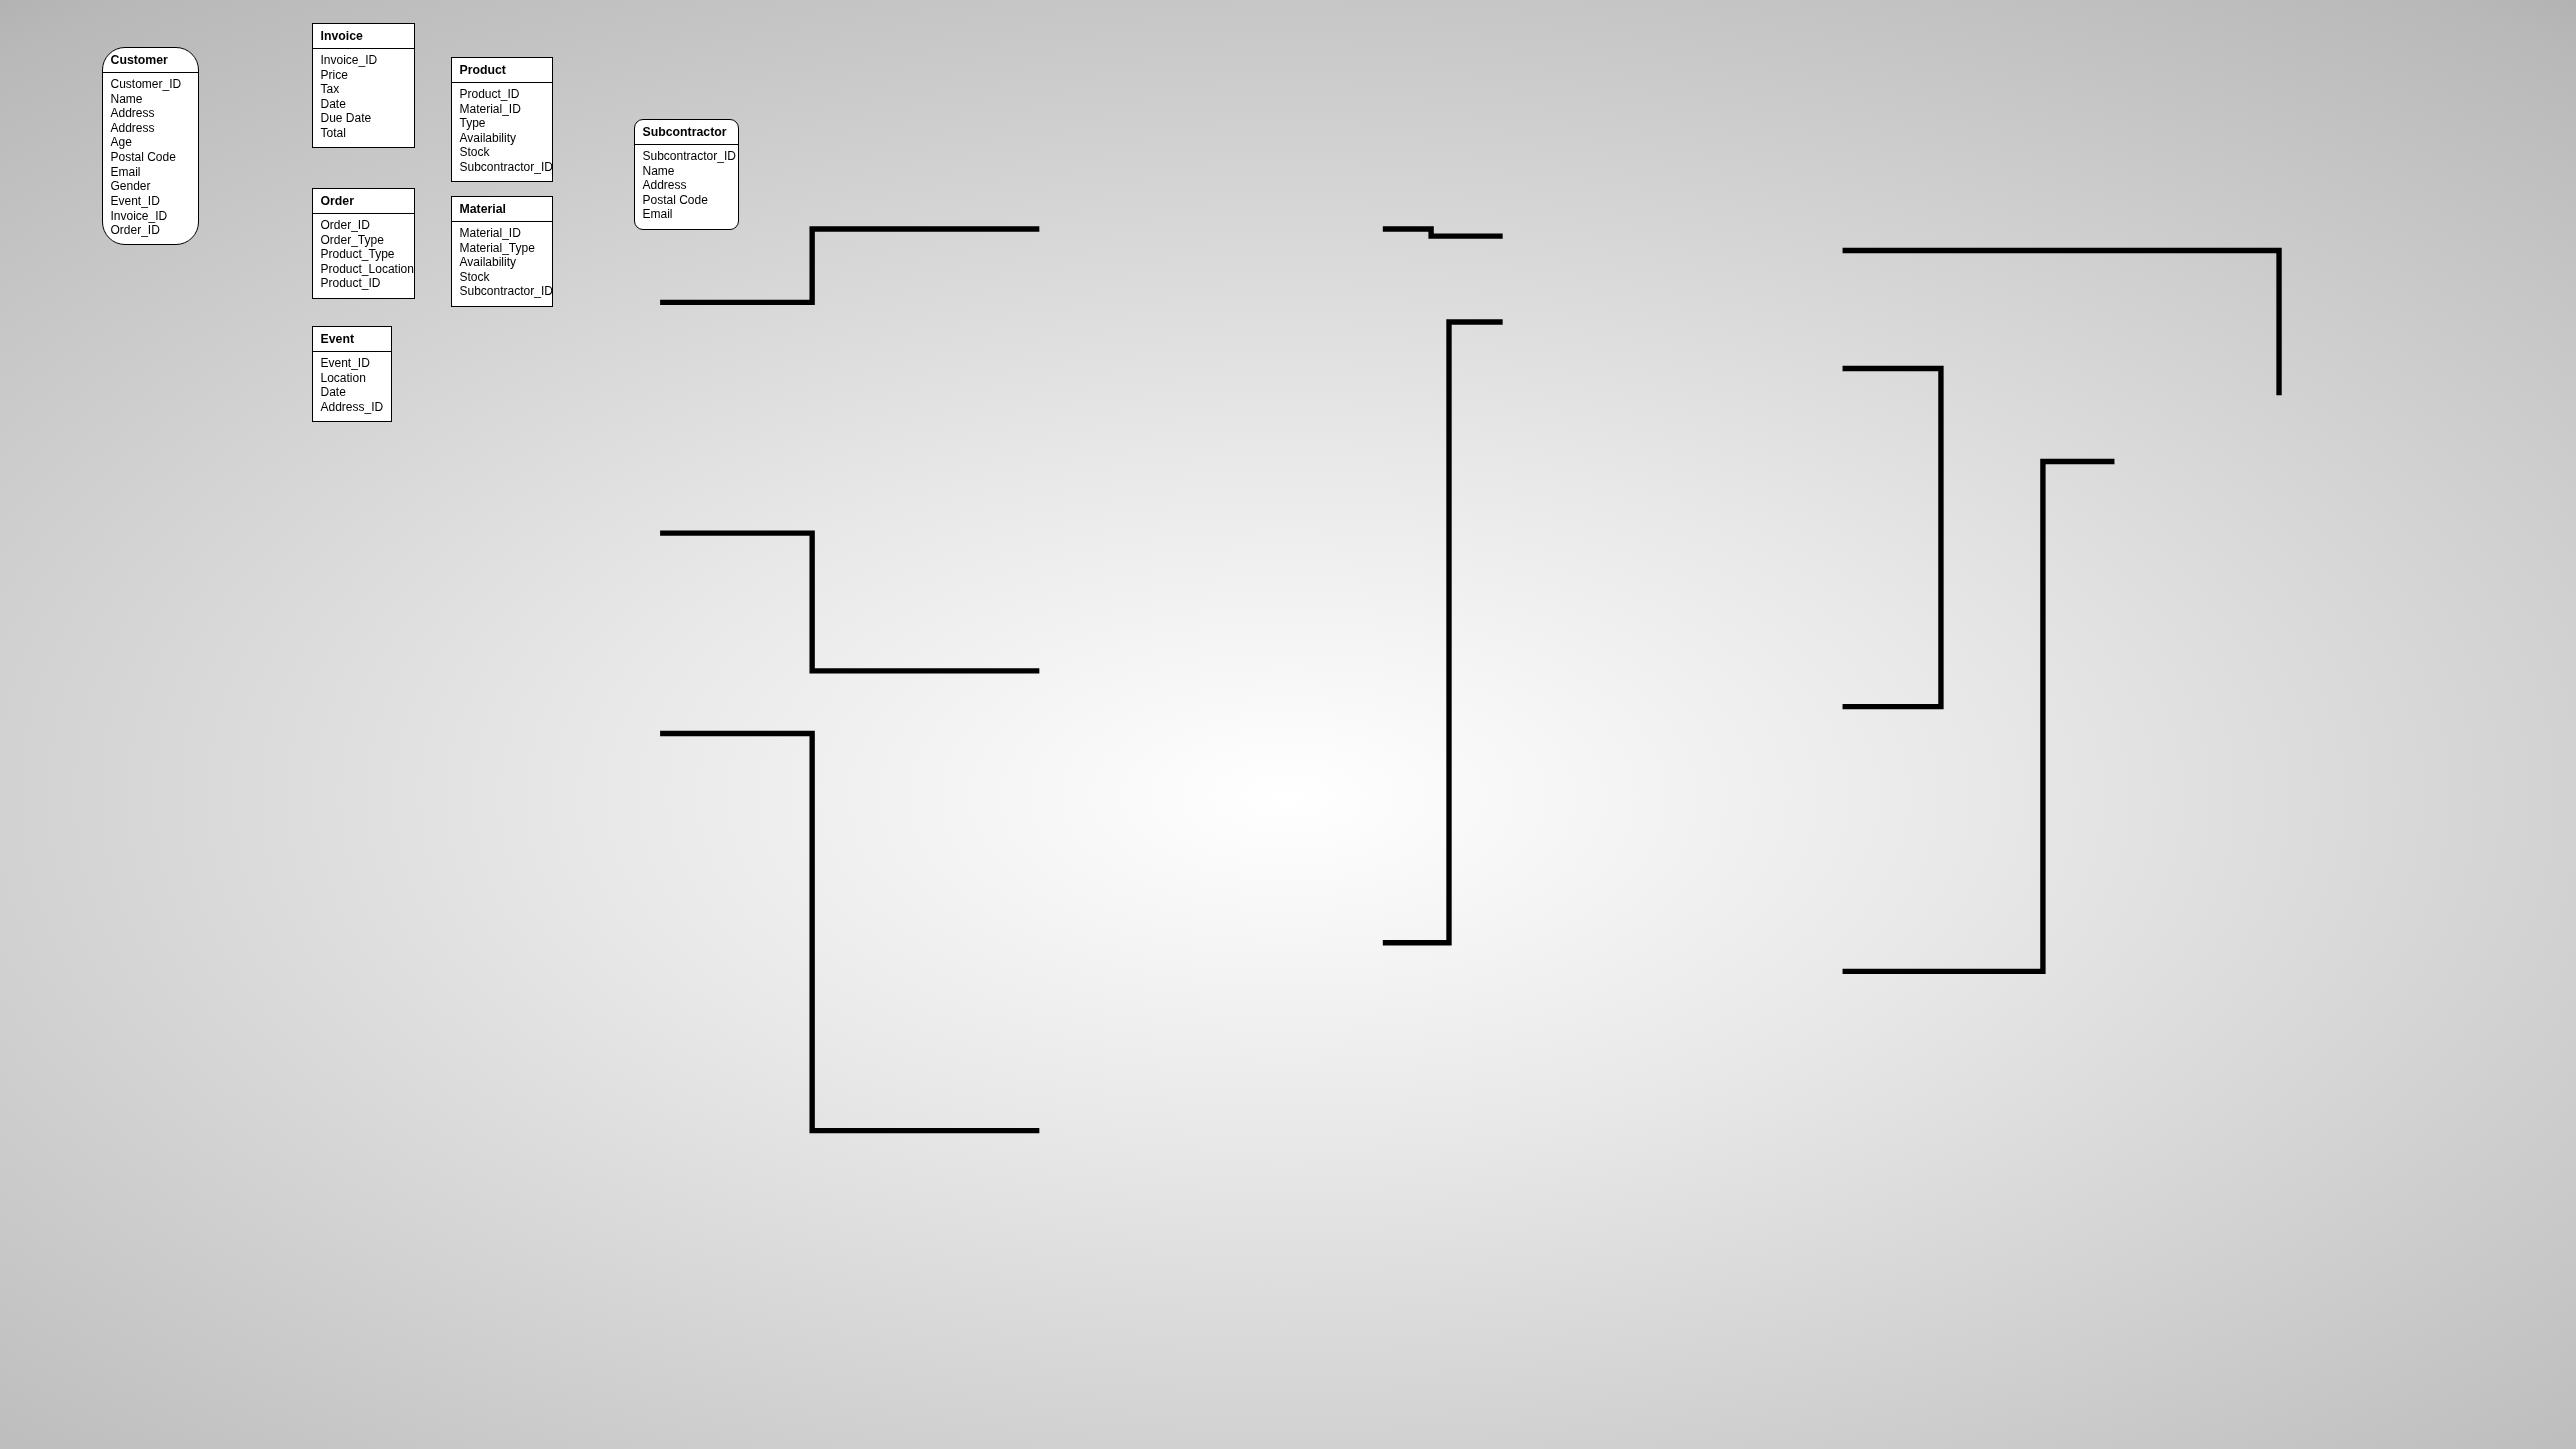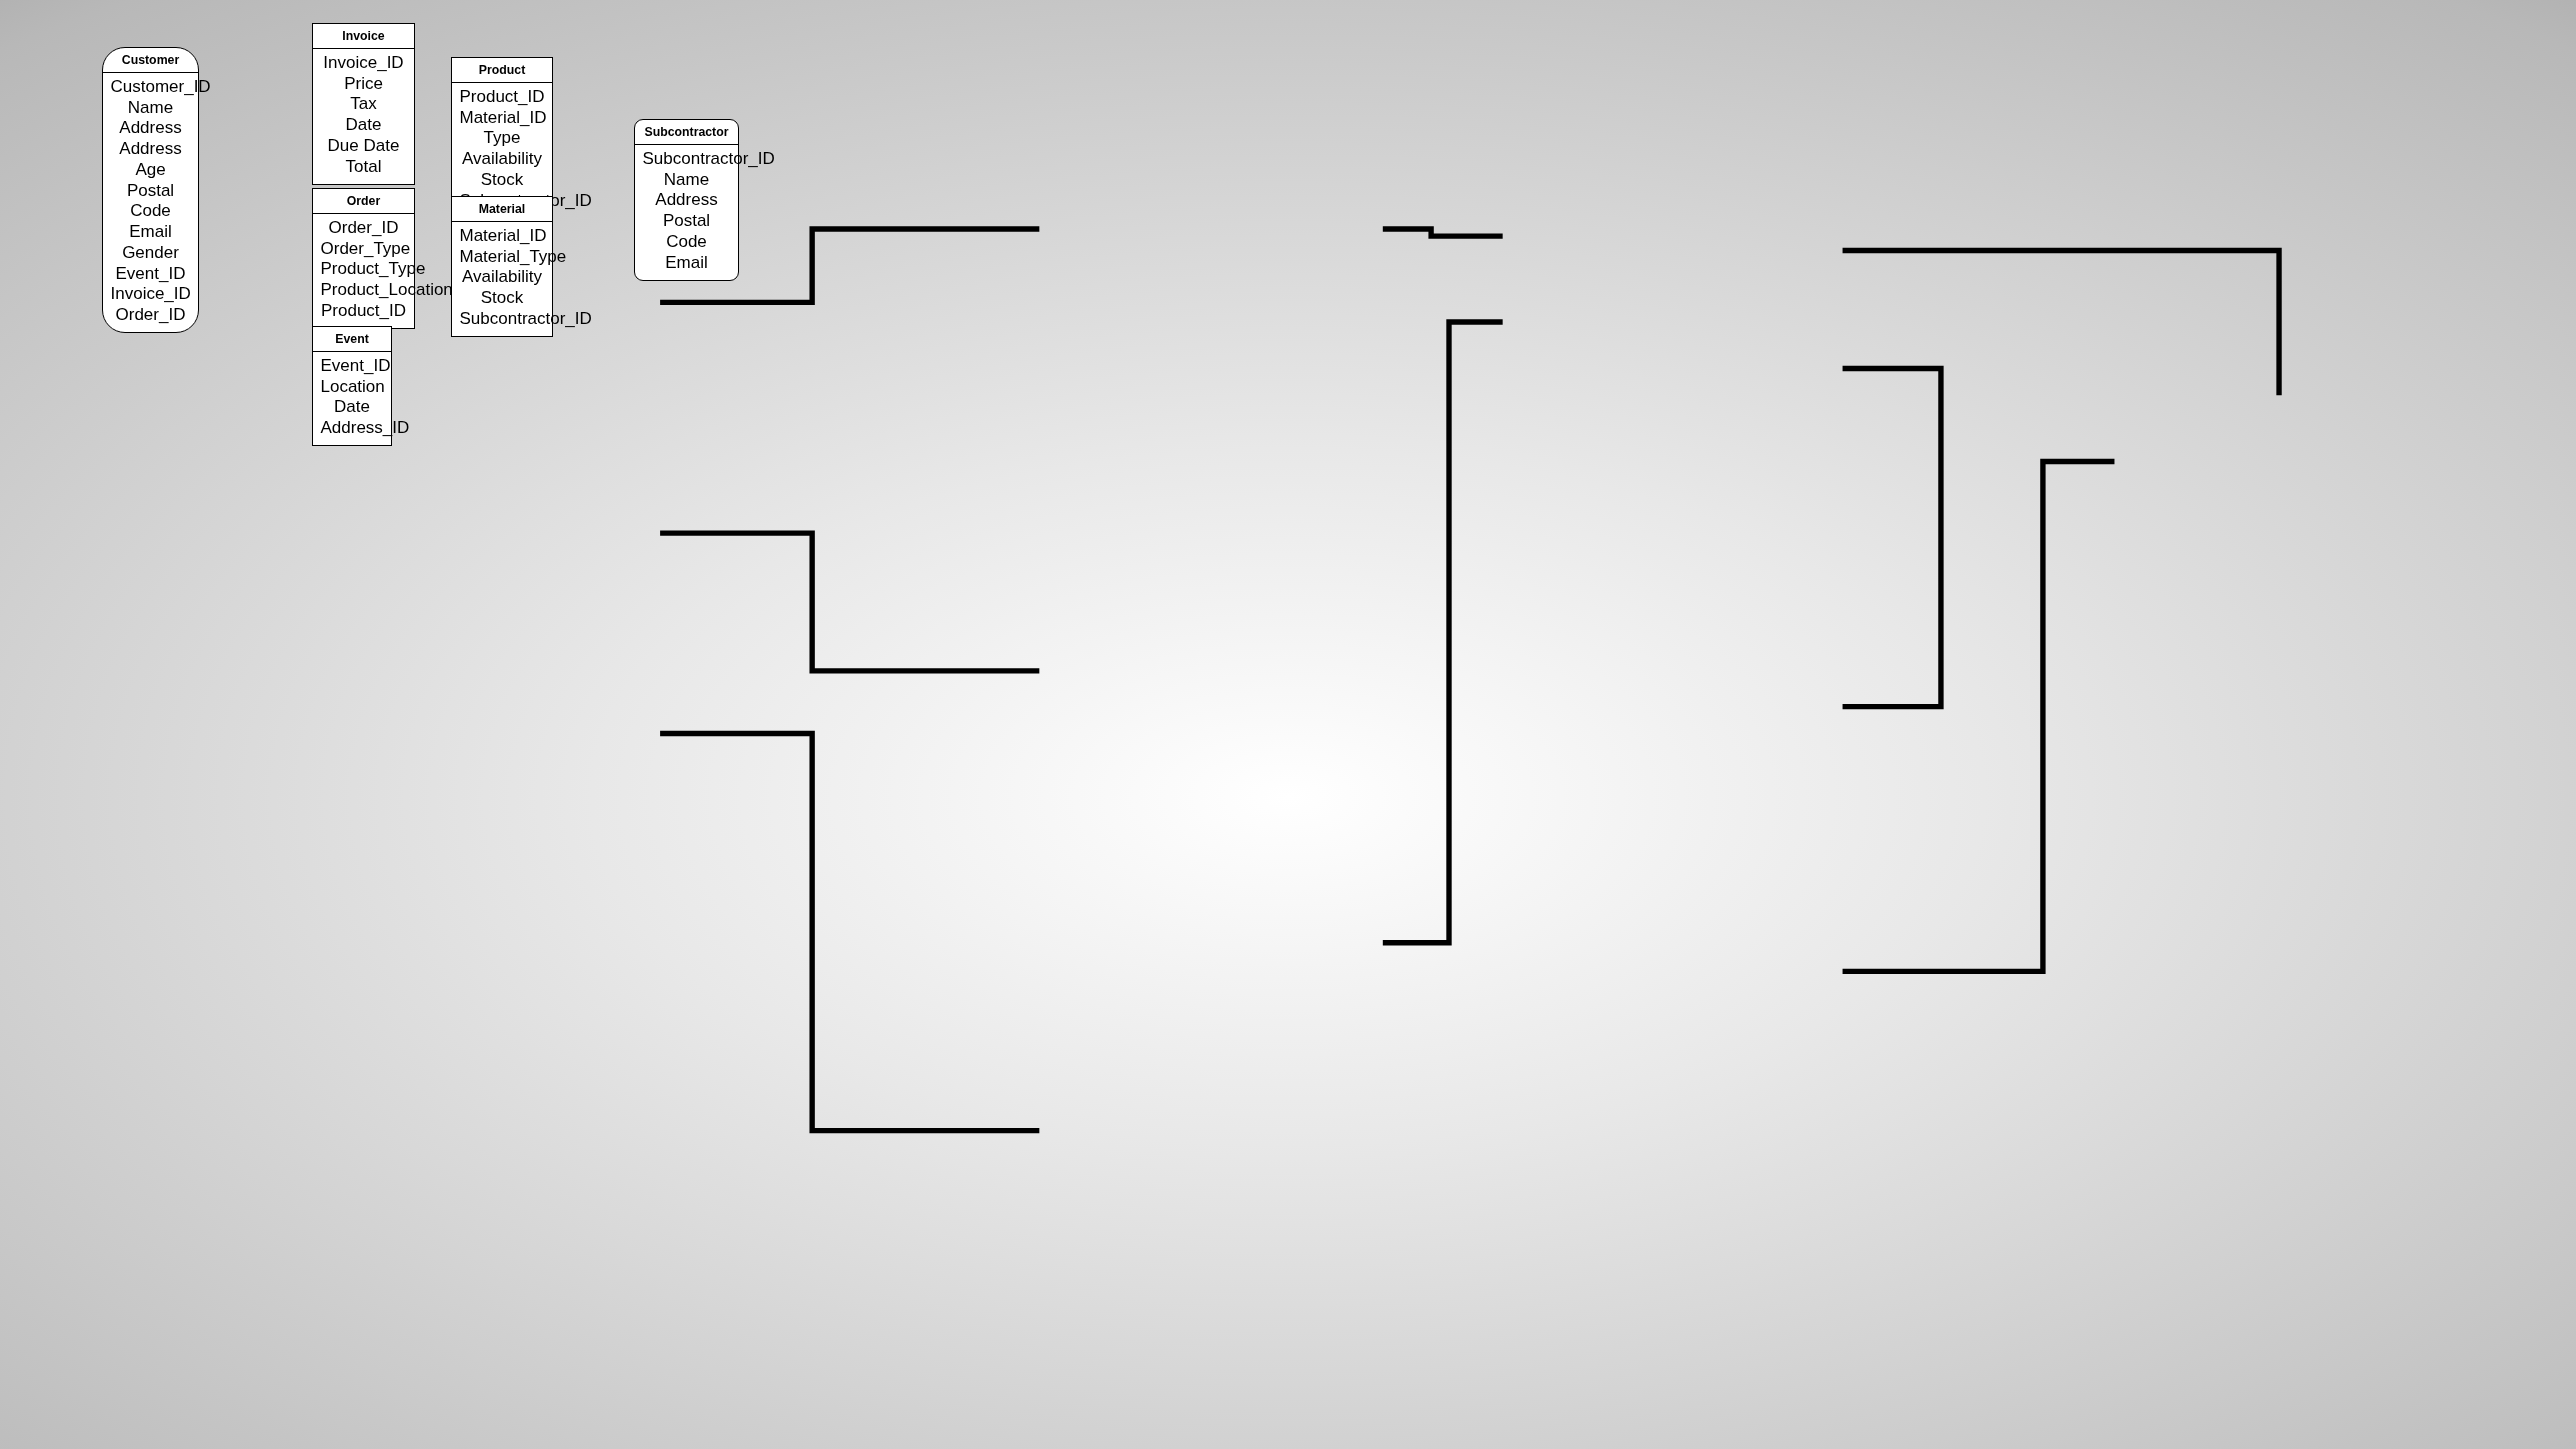--- a/index.html
+++ b/index.html
@@ -8,33 +8,32 @@
   font-family:"Helvetica Neue",Helvetica,Arial,sans-serif;
   position:relative;
   overflow:hidden;
 }
 .canvas{position:absolute;inset:0;}
 .entity{
   position:absolute;
   background:#fff;
   border:1.6px solid #000;
   box-sizing:border-box;
-  text-align:center;
 }
 .entity .title{
   font-weight:700;
   font-size:12.3px;
   padding:5.4px 7.5px 4.3px;
   border-bottom:1.6px solid #000;
 }
 .entity .fields{
   padding:4.3px 7.5px 6.4px;
 }
 .entity .field{
-  font-size:17px;
+  font-size:12px;
   line-height:1.22;
   color:#000;
 }
 svg.connectors{position:absolute;inset:0;width:100%;height:100%;}
 svg.connectors path{stroke:#000;stroke-width:3;fill:none;}
 </style>
 </head>
 <body>
 
 <div class="canvas">

